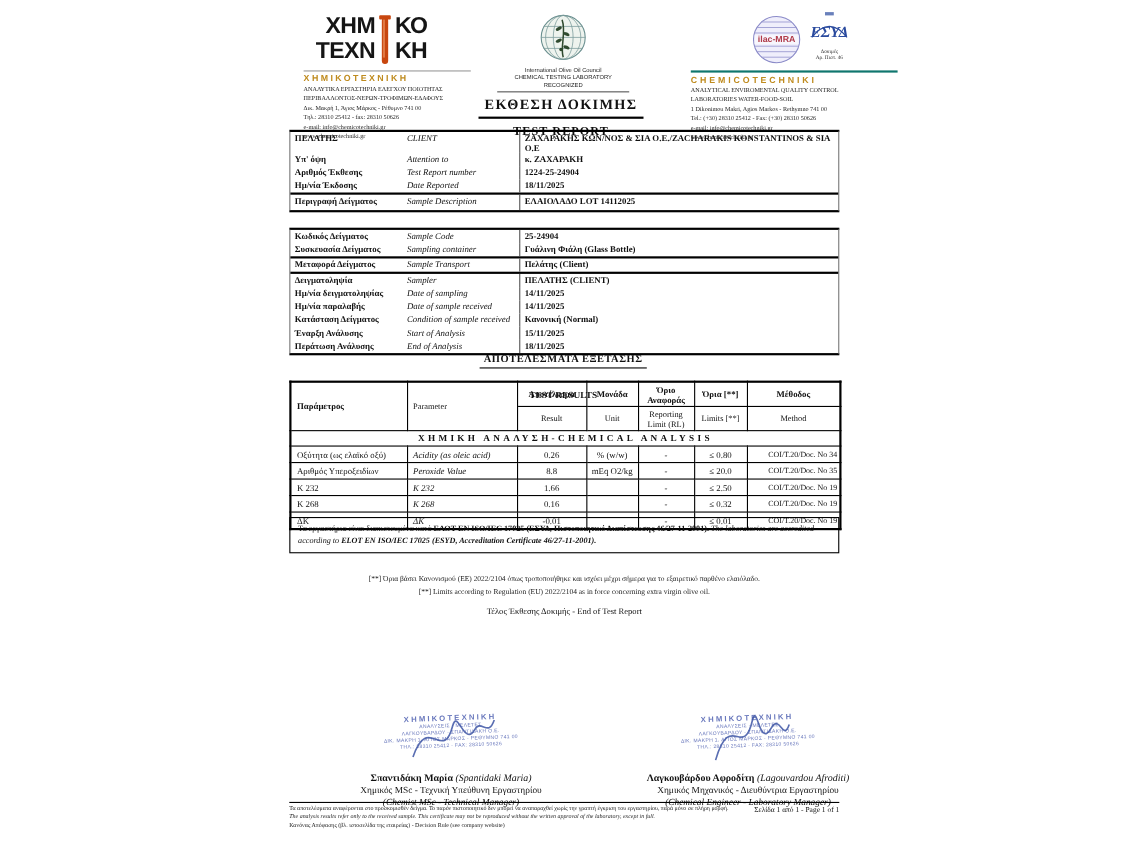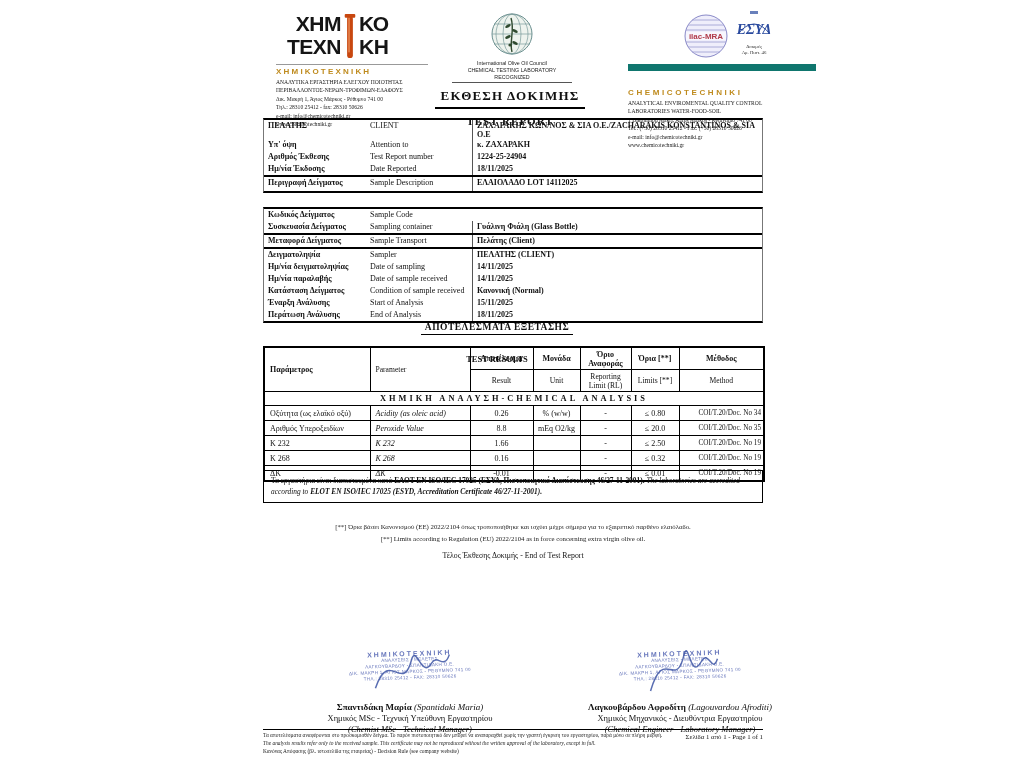--- a/index.html
+++ b/index.html
@@ -19,42 +19,42 @@
   .addr{font-size:5.6px;line-height:1.5;color:#222;}
 
   .ioc{position:absolute;left:452px;top:12px;width:120px;text-align:center;}
   .ioc-cap{font-family:"Liberation Sans",sans-serif;font-size:5.3px;line-height:1.35;color:#222;}
   .ioc-cap2{border-bottom:1px solid #555;padding-bottom:1px;display:inline-block;}
 
   .ilac{position:absolute;left:683px;top:13px;}
   .esyd{position:absolute;left:731px;top:10px;width:46px;text-align:center;}
   .esyd-cap{font-size:4.8px;line-height:1.3;color:#333;}
 
-  .brand-right{position:absolute;left:628px;top:64px;width:188px;border-top:7px solid #0f766e;padding-top:17px;}
+  .brand-right{position:absolute;left:628px;top:64px;width:188px;border-top:2px solid #0f766e;padding-top:2px;}
   .brand-right .brand-name{letter-spacing:2.6px;}
 
   .title-block{position:absolute;left:420px;top:86px;width:180px;text-align:center;}
   .title-gr{display:inline-block;font-weight:bold;font-size:13px;letter-spacing:1.2px;
             border-bottom:2px solid #000;padding:0 6px 3px;}
   .title-en{font-weight:bold;font-size:11px;letter-spacing:1px;margin-top:6px;}
 
   
   .ibox{position:absolute;left:263px;width:500px;box-sizing:border-box;
         border:1px solid #777;border-top:2px solid #000;border-bottom:2px solid #000;}
   .box1{top:118px;}
   .box2{top:207px;}
   .irow{display:flex;align-items:stretch;min-height:12px;}
   .irow>div{padding:1px 4px 0 4px;box-sizing:border-box;}
   .lg{width:102px;font-weight:bold;font-size:8px;}
-  .le{width:106px;font-size:8px;}
+  .le{width:106px;font-style:italic;font-size:8px;}
   .lv{flex:1;border-left:1px solid #555;font-weight:bold;font-size:8px;}
   .divtop{border-top:2px solid #000;}
 
   
-  .res-title{position:absolute;left:247px;top:316px;width:500px;text-align:center;}
+  .res-title{position:absolute;left:262px;top:316px;width:500px;text-align:center;}
   .res-t1{display:inline-block;font-weight:bold;font-size:9.5px;letter-spacing:0.5px;
           border-bottom:1.5px solid #000;padding:0 4px 2px;}
   .res-t2{font-weight:bold;font-size:8.5px;margin-top:19px;}
 
   table.results{position:absolute;left:263px;top:346px;width:500px;border-collapse:collapse;
                 border:2px solid #000;table-layout:fixed;}
   .results th,.results td{border:1px solid #000;padding:1.5px 2px;font-weight:normal;}
   .results .hgr{font-weight:bold;font-size:8px;text-align:center;vertical-align:middle;}
   .results .hen{font-size:7.6px;text-align:center;vertical-align:middle;}
   .results .hp{text-align:left;vertical-align:middle;padding-left:5px;}
@@ -202,20 +202,21 @@
       <div class="lg">Περιγραφή Δείγματος</div>
       <div class="le">Sample Description</div>
       <div class="lv">ΕΛΑΙΟΛΑΔΟ LOT 14112025</div>
     </div>
   </div>
 
   <div class="ibox box2">
     <div class="irow">
       <div class="lg">Κωδικός Δείγματος</div>
       <div class="le">Sample Code</div>
+      <div class="lv">25-24904</div>
     </div>
     <div class="irow">
       <div class="lg">Συσκευασία Δείγματος</div>
       <div class="le">Sampling container</div>
       <div class="lv">Γυάλινη Φιάλη (Glass Bottle)</div>
     </div>
     <div class="irow divtop">
       <div class="lg">Μεταφορά Δείγματος</div>
       <div class="le">Sample Transport</div>
       <div class="lv">Πελάτης (Client)</div>

